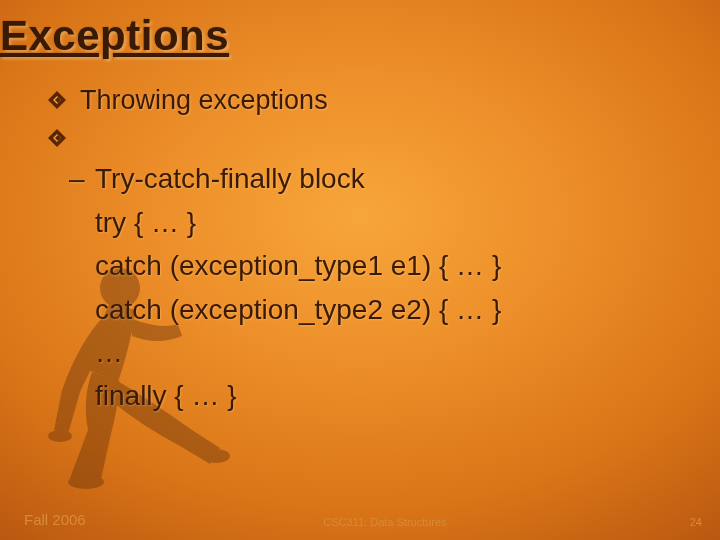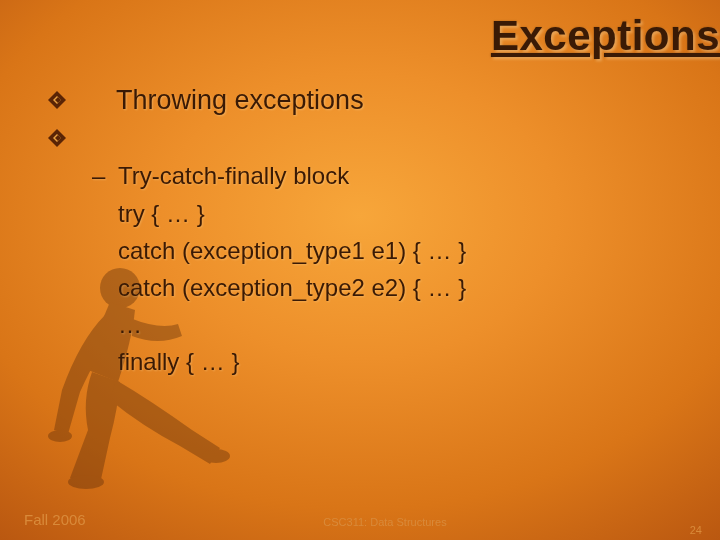--- a/index.html
+++ b/index.html
@@ -30,57 +30,56 @@
     top: 240px;
     width: 220px;
     height: 260px;
     opacity: 0.38;
   }
   .title {
     position: absolute;
     top: 12px;
     left: 0;
     width: 720px;
-    text-align: right;
+    text-align: left;
     font-size: 42px;
     font-weight: bold;
     color: #3a1a05;
     text-decoration: underline;
     text-shadow: 2px 2px 3px rgba(255,220,160,0.45), 0 0 2px rgba(0,0,0,0.25);
     letter-spacing: 0.5px;
   }
   .body {
     position: absolute;
     top: 82px;
     left: 48px;
     right: 30px;
   }
   .bullet-row {
     display: flex;
     align-items: flex-start;
     margin-bottom: 2px;
-    gap: 36px;
   }
   .bullet-icon {
     flex: 0 0 auto;
     width: 18px;
     height: 18px;
     margin-top: 9px;
     margin-right: 14px;
   }
   .bullet-text {
     font-size: 27px;
     line-height: 1.35;
     color: #3a1a05;
     text-shadow: 1px 1px 2px rgba(255,225,170,0.35);
   }
   .sub {
-    margin-left: 44px;
+    margin-left: 21px;
     margin-top: 10px;
-    font-size: 24px;
+    font-size: 28px;
     line-height: 1.55;
     color: #3a1a05;
     text-shadow: 1px 1px 2px rgba(255,225,170,0.3);
   }
   .sub .dash {
     display: inline-block;
     width: 26px;
   }
   .sub .indent {
     display: inline-block;
@@ -100,21 +99,21 @@
     width: 720px;
     bottom: 12px;
     text-align: center;
     font-size: 11px;
     color: #d98a3a;
     margin-left: 25px;
   }
   .footer-right {
     position: absolute;
     right: 18px;
-    bottom: 4px;
+    bottom: 12px;
     font-size: 11px;
     color: #d98a3a;
     margin-top: 44px;
   }
 </style>
 </head>
 <body>
 
 <div class="slide">
 

